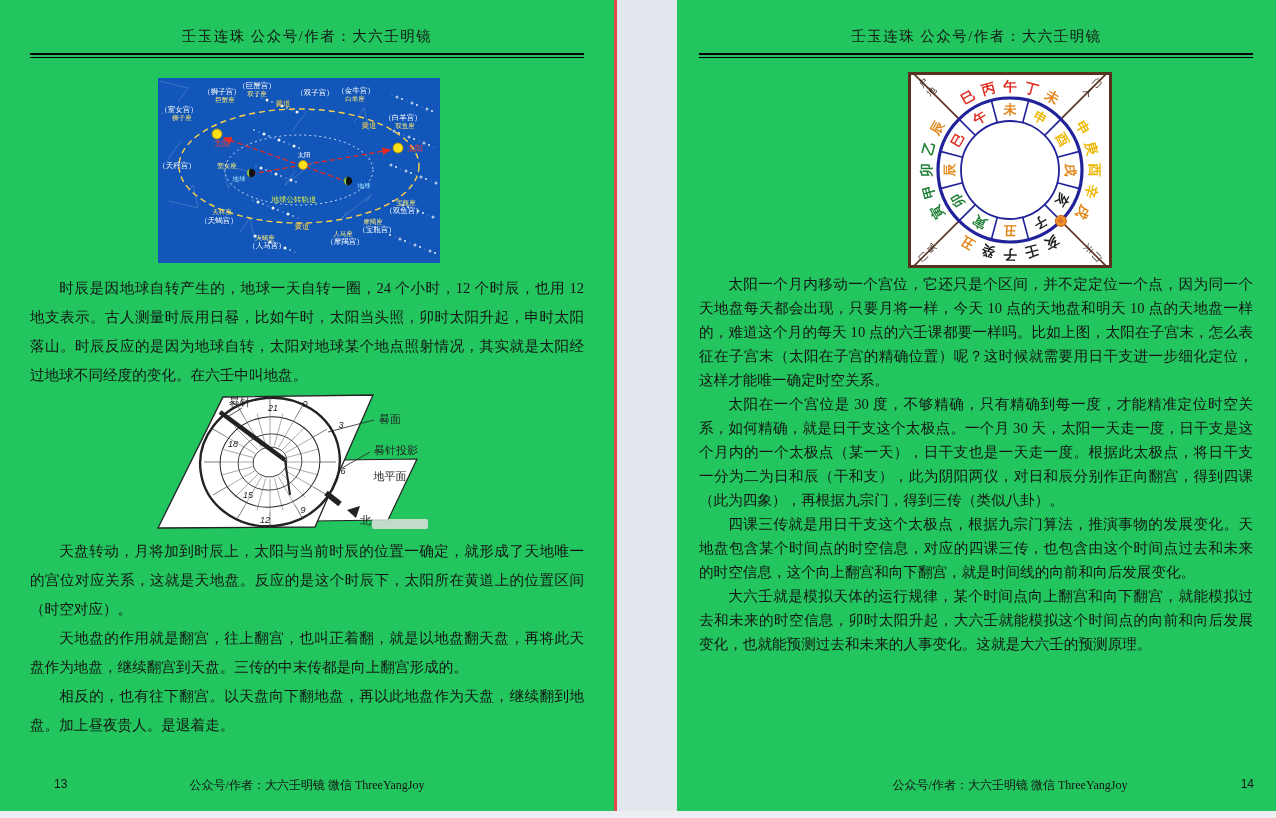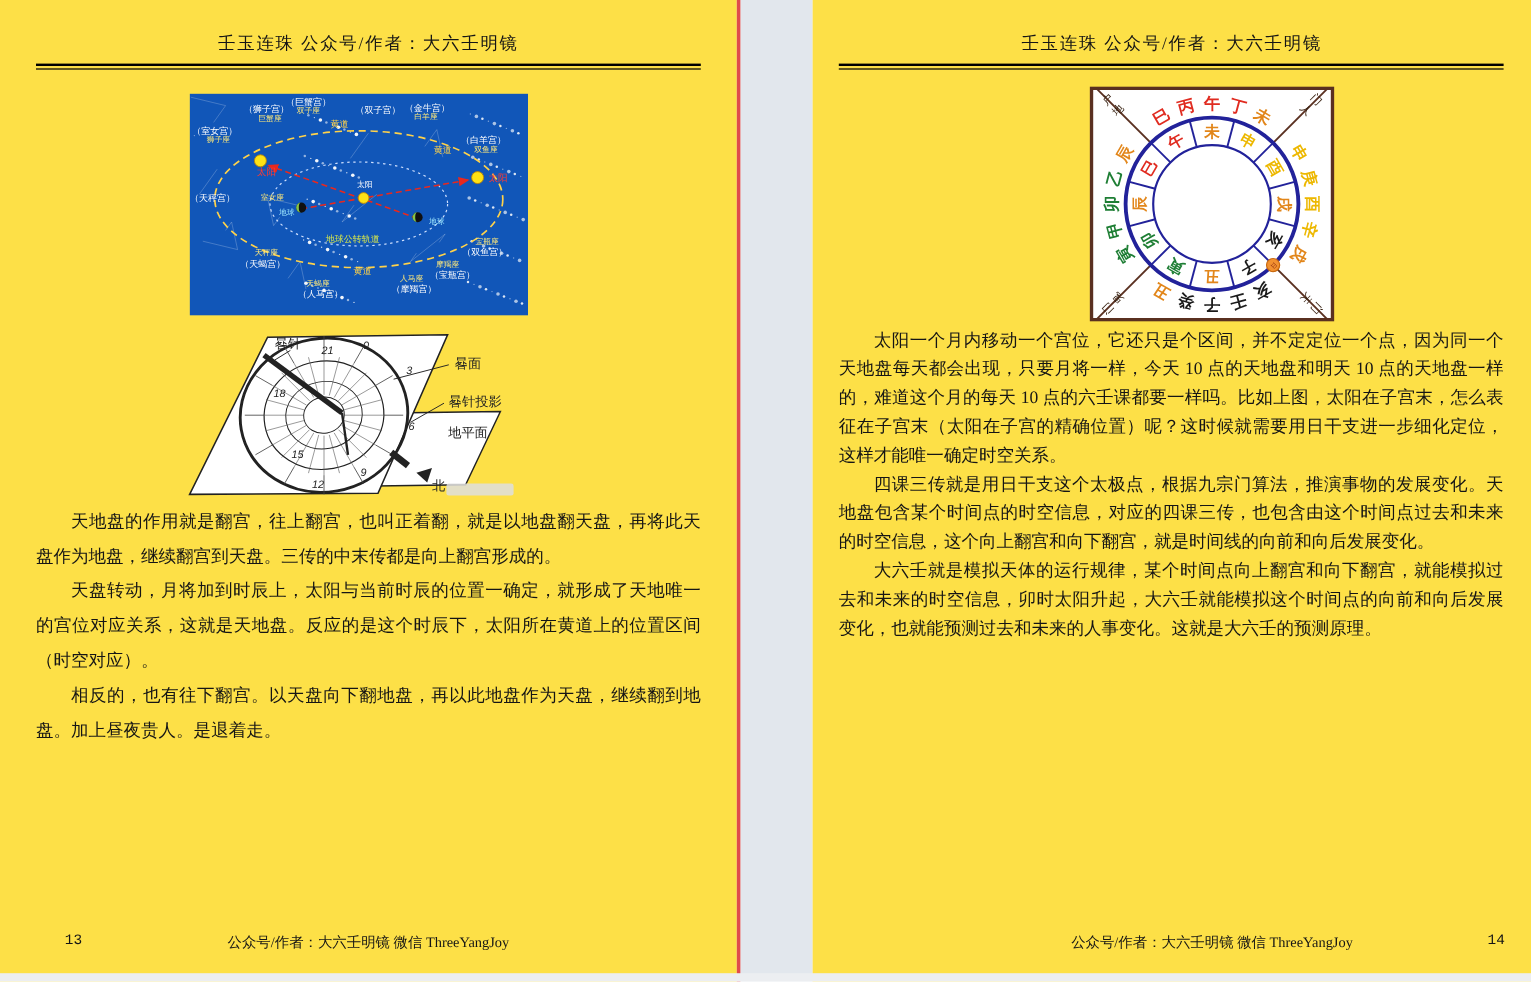--- a/index.html
+++ b/index.html
@@ -1,18 +1,18 @@
 <!DOCTYPE html>
 <html><head>
 <meta charset="utf-8">
 <style>
   html,body{margin:0;padding:0}
   body{width:1276px;height:818px;position:relative;overflow:hidden;background:#fff;
        font-family:"Liberation Serif","DejaVu Serif",serif;color:#151515}
-  .page{position:absolute;top:0;height:818px;background:#fde047}
+  .page{position:absolute;top:0;height:818px;background:#22c55e}
   #pageL{left:0;width:614px}
   #pageR{left:677px;width:599px}
   #divLine{position:absolute;left:614px;top:0;width:3px;height:818px;background:#e04b4b;z-index:3}
   #divBand{position:absolute;left:617px;top:0;width:60px;height:818px;background:#e2e7ed;z-index:2}
   #bottomStrip{position:absolute;left:0;top:811px;width:1276px;height:7px;background:#eceef1;z-index:4}
   .header-title{position:absolute;top:27px;left:0;right:0;text-align:center;
                 font-size:14.5px;letter-spacing:1.5px;white-space:nowrap}
   .header-rule{position:absolute;top:53px;height:2px;border-top:2.2px solid #000;border-bottom:1px solid #000}
   #pageL .header-rule{left:30px;width:554px}
   #pageR .header-rule{left:22px;width:554px}
@@ -21,21 +21,21 @@
   #pageR .flow{left:22px;top:272px;line-height:24px}
   .flow p{margin:0;text-indent:2em}
   .fig{position:absolute}
   #astroFig{left:158px;top:78px;width:282px;height:185px}
   #plateFig{left:231px;top:72px;width:204px;height:196px}
   #sundialFig{margin:0 0 2px 120px;width:298px;height:145px;text-indent:0}
   .footer{position:absolute;top:777px;font-size:12px;white-space:nowrap}
   .footer-center{text-align:center;width:554px}
   #pageL .footer-center{left:30px}
   #pageR .footer-center{left:56px}
-  .pageno{position:absolute;top:777px;font-size:12px;font-family:Liberation Mono, monospace}
+  .pageno{position:absolute;top:777px;font-size:12px;font-family:Liberation Sans, sans-serif}
   #pnL{left:54px}
   #pnR{right:22px}
 </style>
 </head>
 <body>
 
 <div class="page" id="pageL">
   <div class="header-title">壬玉连珠  公众号/作者：大六壬明镜</div>
   <div class="header-rule"></div>
 
@@ -189,20 +189,21 @@
         <text x="109" y="167" text-anchor="middle" dominant-baseline="central" font-size="7.5" fill="#ffffff" font-family="Liberation Sans, sans-serif">（人马宫）</text>
         <text x="185" y="155" text-anchor="middle" dominant-baseline="central" font-size="6.5" fill="#ffe97a" font-family="Liberation Sans, sans-serif">人马座</text>
         <text x="187" y="163" text-anchor="middle" dominant-baseline="central" font-size="7.5" fill="#ffffff" font-family="Liberation Sans, sans-serif">（摩羯宫）</text>
         <text x="215" y="143" text-anchor="middle" dominant-baseline="central" font-size="6.5" fill="#ffe97a" font-family="Liberation Sans, sans-serif">摩羯座</text>
         <text x="219" y="151" text-anchor="middle" dominant-baseline="central" font-size="7.5" fill="#ffffff" font-family="Liberation Sans, sans-serif">（宝瓶宫）</text>
         <text x="248" y="124" text-anchor="middle" dominant-baseline="central" font-size="6.5" fill="#ffe97a" font-family="Liberation Sans, sans-serif">宝瓶座</text>
         <text x="246" y="132" text-anchor="middle" dominant-baseline="central" font-size="7.5" fill="#ffffff" font-family="Liberation Sans, sans-serif">（双鱼宫）</text>
       </svg></div>
 
   <div class="flow">
+    <p>时辰是因地球自转产生的，地球一天自转一圈，24 个小时，12 个时辰，也用 12 地支表示。古人测量时辰用日晷，比如午时，太阳当头照，卯时太阳升起，申时太阳落山。时辰反应的是因为地球自转，太阳对地球某个地点照射情况，其实就是太阳经过地球不同经度的变化。在六壬中叫地盘。</p>
     <div class="fig" id="sundialFig" style="position:relative"><svg width="298" height="145" viewBox="0 0 298 145" xmlns="http://www.w3.org/2000/svg" font-family="Liberation Sans, sans-serif">
           <polygon points="190,70 267,69 238,130 163,131" fill="#fff" stroke="#222" stroke-width="1.2"></polygon>
           <polygon points="73,7 223,5 165,137 8,138" fill="#fff" stroke="#222" stroke-width="1.3"></polygon>
           <ellipse cx="120" cy="72" rx="70" ry="64" fill="none" stroke="#222" stroke-width="2.4" transform="rotate(-10 120 72)"></ellipse>
           <ellipse cx="120" cy="72" rx="50" ry="45" fill="none" stroke="#222" stroke-width="1" transform="rotate(-10 120 72)"></ellipse>
           <ellipse cx="120" cy="72" rx="32" ry="28" fill="none" stroke="#222" stroke-width="0.8" transform="rotate(-10 120 72)"></ellipse>
           <ellipse cx="120" cy="72" rx="17" ry="15" fill="none" stroke="#222" stroke-width="0.8" transform="rotate(-10 120 72)"></ellipse>
           <line x1="120" y1="55" x2="120" y2="22" stroke="#555" stroke-width="0.5"></line>
           <line x1="124.39992376674286" y1="55.579260953085836" x2="132.94095225512604" y2="23.703708685546587" stroke="#555" stroke-width="0.5"></line>
           <line x1="128.5" y1="57.27756813566454" x2="145" y2="28.69872981077806" stroke="#555" stroke-width="0.5"></line>
@@ -254,22 +255,22 @@
           <text x="210" y="134" font-size="11" fill="#222">北</text>
           <line x1="92" y1="18" x2="79" y2="26" stroke="#222" stroke-width="0.8"></line>
           <text x="90" y="16" font-size="11" fill="#222" text-anchor="middle">晷针</text>
           <line x1="224" y1="30" x2="178" y2="42" stroke="#222" stroke-width="0.8"></line>
           <text x="240" y="33" font-size="11" fill="#222" text-anchor="middle">晷面</text>
           <line x1="220" y1="62" x2="192" y2="78" stroke="#222" stroke-width="0.8"></line>
           <text x="246" y="64" font-size="11" fill="#222" text-anchor="middle">晷针投影</text>
           <text x="240" y="90" font-size="11" fill="#222" text-anchor="middle">地平面</text>
           <rect x="222" y="129" width="56" height="10" rx="2" fill="#dedede" opacity="0.85"></rect>
         </svg></div>
+    <p>天盘转动，月将加到时辰上，太阳与当前时辰的位置一确定，就形成了天地唯一的宫位对应关系，这就是天地盘。反应的是这个时辰下，太阳所在黄道上的位置区间（时空对应）。</p>
     <p>天地盘的作用就是翻宫，往上翻宫，也叫正着翻，就是以地盘翻天盘，再将此天盘作为地盘，继续翻宫到天盘。三传的中末传都是向上翻宫形成的。</p>
-    <p>天盘转动，月将加到时辰上，太阳与当前时辰的位置一确定，就形成了天地唯一的宫位对应关系，这就是天地盘。反应的是这个时辰下，太阳所在黄道上的位置区间（时空对应）。</p>
     <p>相反的，也有往下翻宫。以天盘向下翻地盘，再以此地盘作为天盘，继续翻到地盘。加上昼夜贵人。是退着走。</p>
   </div>
 
   <div class="footer footer-center">公众号/作者：大六壬明镜  微信 ThreeYangJoy</div>
   <div class="pageno" id="pnL">13</div>
 </div>
 
 <div id="divLine"></div>
 <div id="divBand"></div>
 <div id="bottomStrip"></div>
@@ -337,19 +338,20 @@
         <text x="49.60546307104148" y="128.25000000000003" transform="rotate(240 49.60546307104148 128.25000000000003)" text-anchor="middle" dominant-baseline="central" font-size="13" font-weight="bold" fill="#1e7e34">卯</text>
         <text x="41.5" y="98.00000000000001" transform="rotate(270 41.5 98.00000000000001)" text-anchor="middle" dominant-baseline="central" font-size="13" font-weight="bold" fill="#e2861a">辰</text>
         <text x="49.60546307104146" y="67.75" transform="rotate(300 49.60546307104146 67.75)" text-anchor="middle" dominant-baseline="central" font-size="13" font-weight="bold" fill="#e02b20">巳</text>
         <text x="71.74999999999997" y="45.60546307104148" transform="rotate(330 71.74999999999997 45.60546307104148)" text-anchor="middle" dominant-baseline="central" font-size="13" font-weight="bold" fill="#e02b20">午</text>
         <circle cx="152.91168824543144" cy="148.91168824543144" r="5.5" fill="#f29130" stroke="#c96a10" stroke-width="1"></circle>
         <text x="152.91168824543144" y="148.91168824543144" transform="rotate(135 152.91168824543144 148.91168824543144)" text-anchor="middle" dominant-baseline="central" font-size="5" fill="#8a2a10">日</text>
       </svg></div>
 
   <div class="flow">
     <p>太阳一个月内移动一个宫位，它还只是个区间，并不定定位一个点，因为同一个天地盘每天都会出现，只要月将一样，今天 10 点的天地盘和明天 10 点的天地盘一样的，难道这个月的每天 10 点的六壬课都要一样吗。比如上图，太阳在子宫末，怎么表征在子宫末（太阳在子宫的精确位置）呢？这时候就需要用日干支进一步细化定位，这样才能唯一确定时空关系。</p>
+    <p>太阳在一个宫位是 30 度，不够精确，只有精确到每一度，才能精准定位时空关系，如何精确，就是日干支这个太极点。一个月 30 天，太阳一天走一度，日干支是这个月内的一个太极点（某一天），日干支也是一天走一度。根据此太极点，将日干支一分为二为日和辰（干和支），此为阴阳两仪，对日和辰分别作正向翻宫，得到四课（此为四象），再根据九宗门，得到三传（类似八卦）。</p>
     <p>四课三传就是用日干支这个太极点，根据九宗门算法，推演事物的发展变化。天地盘包含某个时间点的时空信息，对应的四课三传，也包含由这个时间点过去和未来的时空信息，这个向上翻宫和向下翻宫，就是时间线的向前和向后发展变化。</p>
     <p>大六壬就是模拟天体的运行规律，某个时间点向上翻宫和向下翻宫，就能模拟过去和未来的时空信息，卯时太阳升起，大六壬就能模拟这个时间点的向前和向后发展变化，也就能预测过去和未来的人事变化。这就是大六壬的预测原理。</p>
   </div>
 
   <div class="footer footer-center">公众号/作者：大六壬明镜  微信 ThreeYangJoy</div>
   <div class="pageno" id="pnR">14</div>
 </div>
 
 </body></html>

